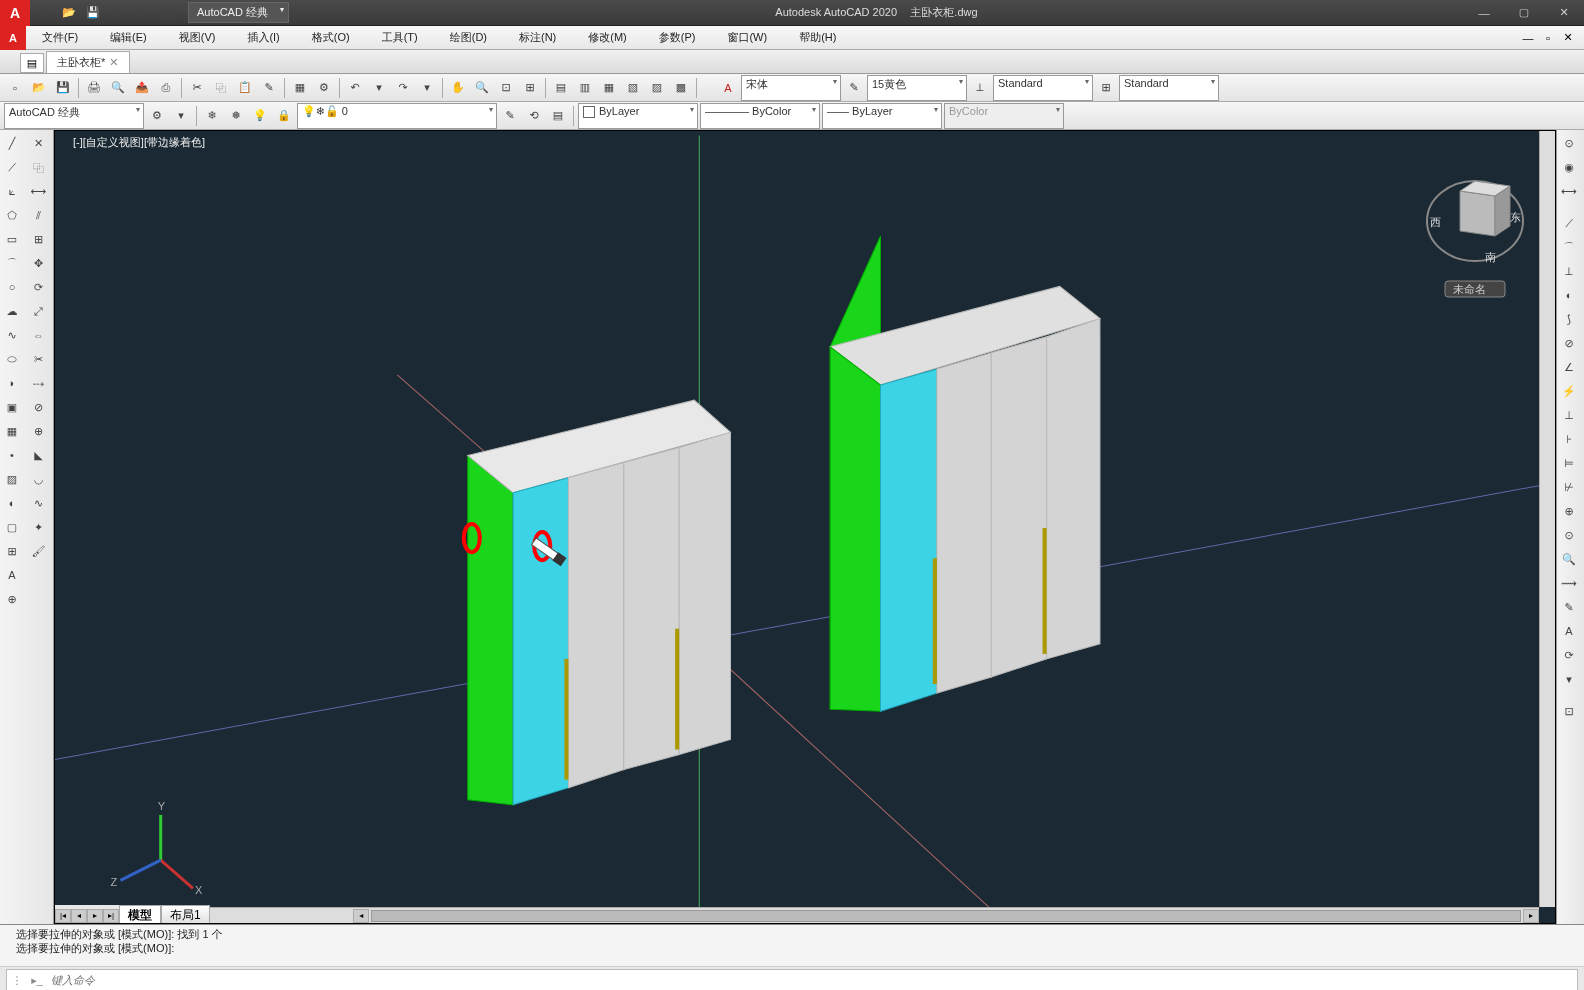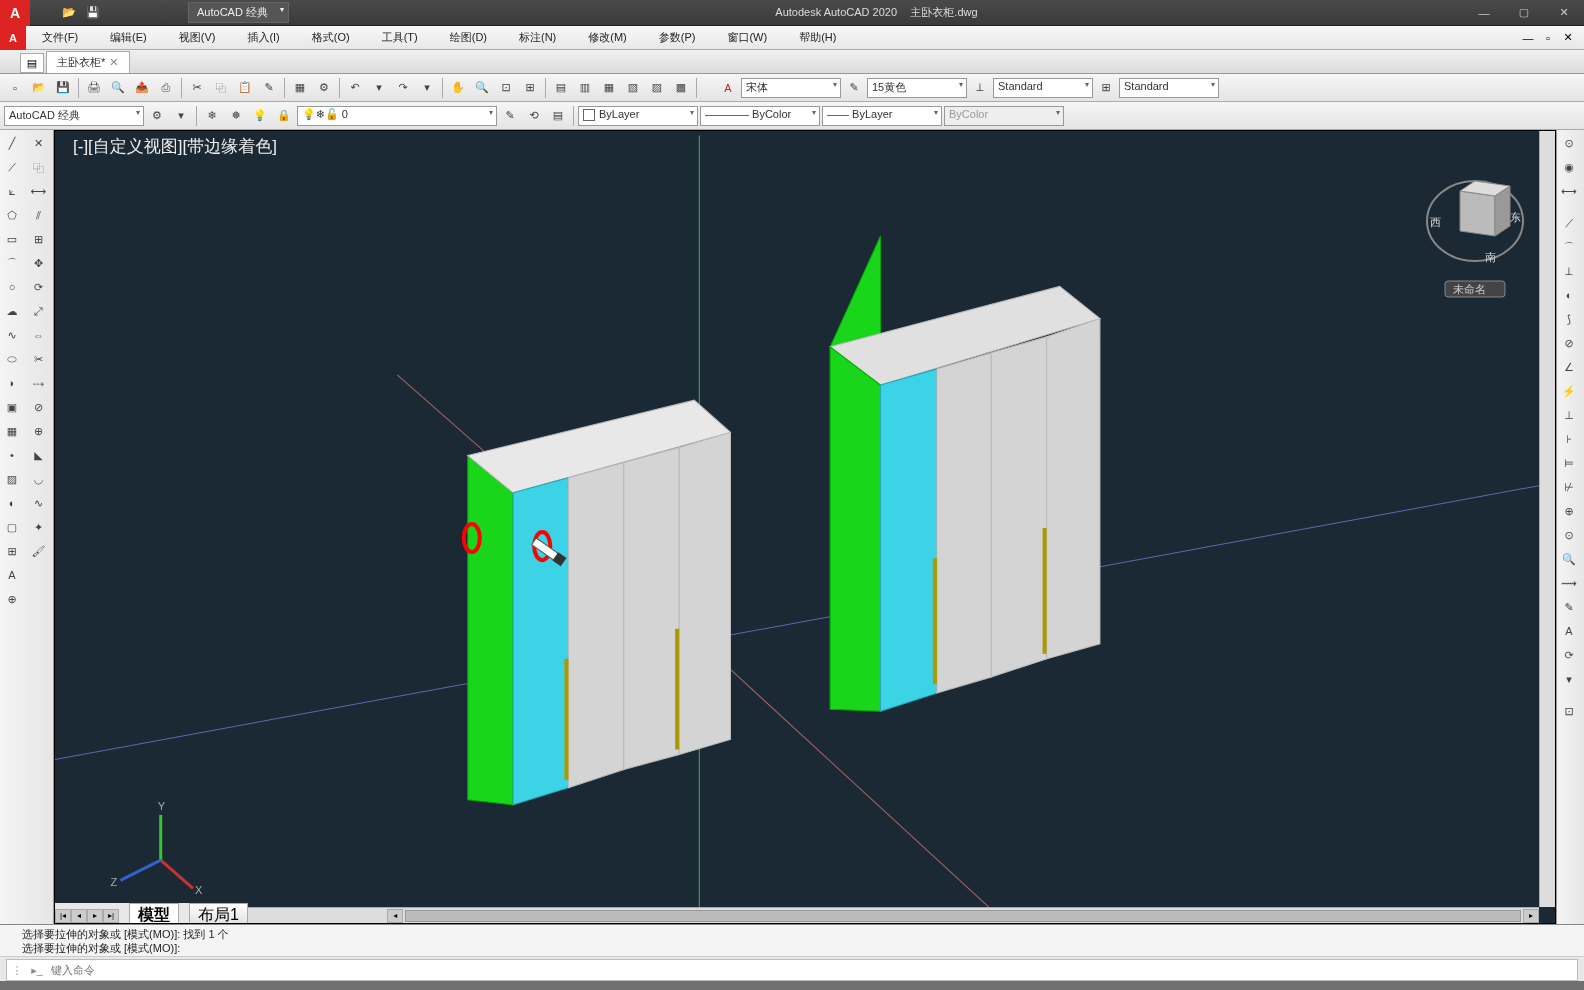--- a/index.html
+++ b/index.html
@@ -25,51 +25,51 @@
 
 .doctabs { height: 24px; background: linear-gradient(#f0f0f0, #dcdcdc); display: flex; align-items: flex-end; padding-left: 20px; border-bottom: 1px solid #999; }
 .doctabs .start { width: 24px; height: 20px; background: #fff; border: 1px solid #aaa; margin-right: 2px; display: flex; align-items: center; justify-content: center; cursor: pointer; }
 .doctabs .tab { padding: 3px 10px; background: #fff; border: 1px solid #aaa; border-bottom: none; color: #333; cursor: pointer; }
 .doctabs .tab .close { margin-left: 4px; color: #888; }
 
 
 .toolbar-row { height: 28px; background: linear-gradient(#f6f6f6, #e4e4e4); display: flex; align-items: center; padding: 0 4px; border-bottom: 1px solid #aaa; gap: 2px; }
 .tb-btn { width: 22px; height: 22px; border: 1px solid transparent; display: flex; align-items: center; justify-content: center; cursor: pointer; color: #444; }
 .tb-sep { width: 1px; height: 20px; background: #aaa; margin: 0 2px; }
-.tb-combo { height: 20px; border: 1px solid #999; background: #fff; padding: 1px 16px 1px 4px; color: #333; position: relative; cursor: pointer; }
+.tb-combo { height: 26px; border: 1px solid #999; background: #fff; padding: 1px 16px 1px 4px; color: #333; position: relative; cursor: pointer; }
 .tb-combo::after { content: "▾"; position: absolute; right: 3px; font-size: 8px; color: #666; }
 .tb-combo.wide { min-width: 120px; }
 .tb-combo.med { min-width: 100px; }
 .swatch { width: 12px; height: 12px; display: inline-block; border: 1px solid #666; vertical-align: middle; margin-right: 4px; }
 
 
 .main { display: flex; height: 794px; background: #444; }
 .left-tools { width: 54px; background: linear-gradient(90deg, #f4f4f4, #e6e6e6); border-right: 1px solid #999; display: flex; }
 .tool-col { width: 27px; display: flex; flex-direction: column; gap: 2px; padding-top: 2px; }
 .tool-col .tb-btn { width: 24px; height: 22px; }
 .right-tools { width: 28px; background: linear-gradient(90deg, #f4f4f4, #e6e6e6); border-left: 1px solid #999; display: flex; flex-direction: column; gap: 2px; padding-top: 2px; }
 .right-tools .tb-btn { width: 24px; height: 22px; }
 
 
 .canvas { flex: 1; background: #1a2933; position: relative; border: 1px solid #000; overflow: hidden; }
-.canvas .view-label { position: absolute; top: 4px; left: 18px; color: #eee; font-size: 17px; }
+.canvas .view-label { position: absolute; top: 4px; left: 18px; color: #eee; font-size: 11px; }
 .scroll-v { position: absolute; right: 0; top: 0; bottom: 16px; width: 16px; background: #ddd; border-left: 1px solid #aaa; }
 .scroll-h { position: absolute; left: 0; right: 16px; bottom: 0; height: 16px; background: #ddd; border-top: 1px solid #aaa; display: flex; align-items: center; }
 .scroll-h .tabs-wrap { display: flex; align-items: center; background: #e8e8e8; }
 .scroll-h .nav-btn { width: 16px; height: 14px; background: #ccc; border: 1px solid #aaa; display: flex; align-items: center; justify-content: center; font-size: 8px; cursor: pointer; }
-.scroll-h .mtab { padding: 1px 8px; background: linear-gradient(#fff,#ddd); border: 1px solid #aaa; font-size: 16px; cursor: pointer; margin-left: 10px; }
+.scroll-h .mtab { padding: 1px 8px; background: linear-gradient(#fff,#ddd); border: 1px solid #aaa; font-size: 12px; cursor: pointer; }
 .scroll-h .mtab.active { background: #fff; font-weight: bold; }
 .viewcube { position: absolute; top: 40px; right: 40px; width: 90px; height: 90px; }
 
 
 .cmdarea { background: #e8e8e8; border-top: 1px solid #888; }
-.cmdhist { height: 32px; overflow: hidden; font-family: monospace; font-size: 11px; padding: 2px 22px; color: #222; background: #f4f4f4; border-bottom: 1px solid #ccc; line-height: 14px; }
+.cmdhist { height: 42px; overflow: hidden; font-family: monospace; font-size: 11px; padding: 2px 16px; color: #222; background: #f4f4f4; border-bottom: 1px solid #ccc; line-height: 14px; }
 .cmdline { height: 22px; display: flex; align-items: center; background: #fff; border: 1px solid #bbb; margin: 2px 6px; }
 .cmdline .icon { width: 20px; text-align: center; color: #888; }
-.cmdline input { flex: 1; border: none; outline: none; padding: 2px 4px; color: #888; }
+.cmdline input { flex: 1; border: none; outline: none; padding: 2px 4px; font-style: italic; color: #888; }
 
 .readonly { color: #999; background: #eee; }
 </style>
 </head>
 <body>
 
 <div class="titlebar">
   <div class="logo">A</div>
   <div class="qat">
     <div class="tb-btn">▫</div>

